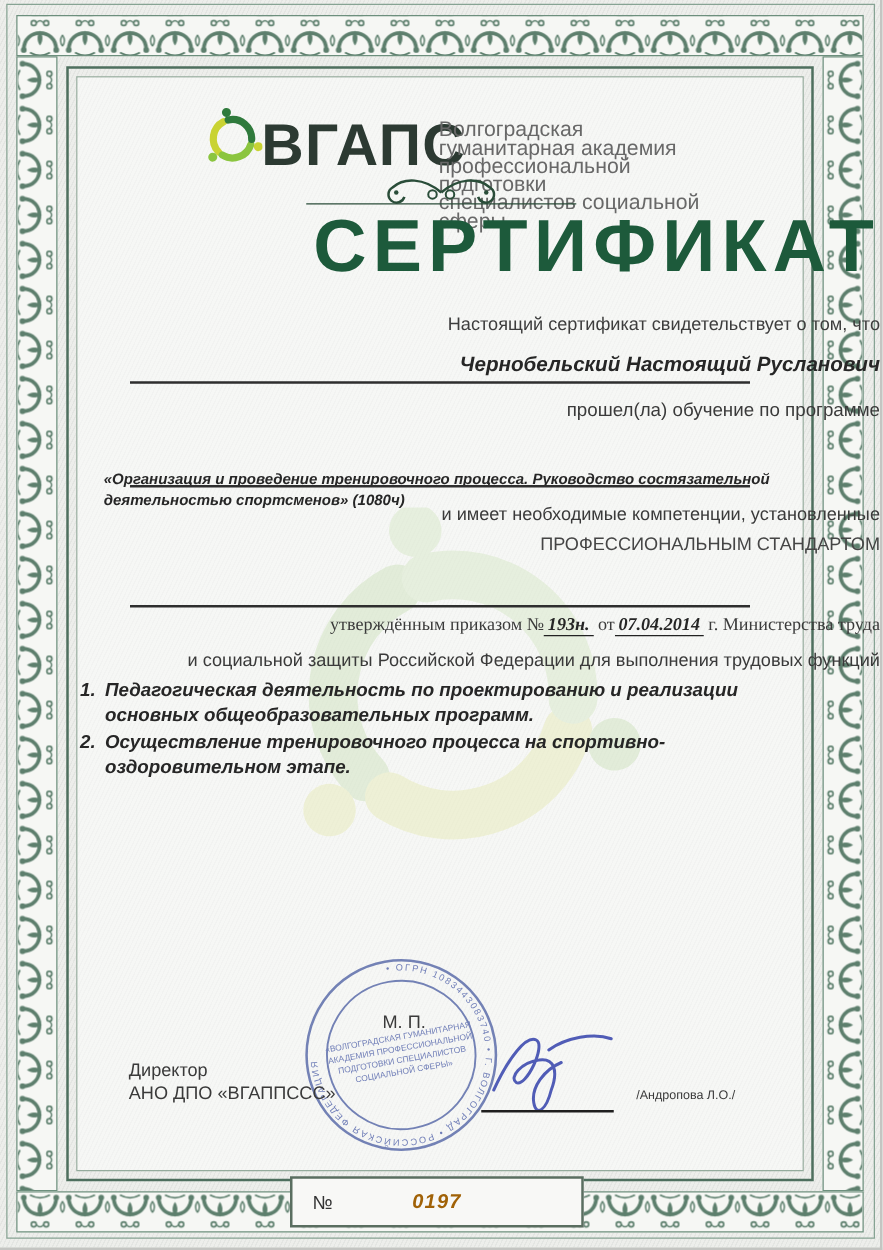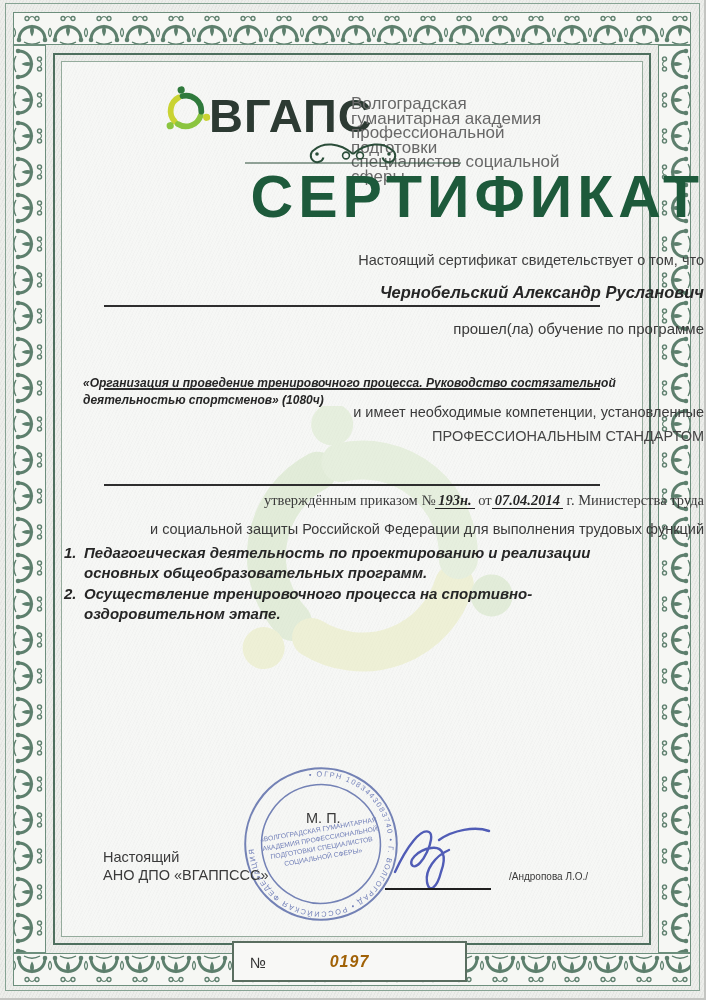--- a/index.html
+++ b/index.html
@@ -182,21 +182,21 @@
       <circle cx="103" cy="18.5" r="3.4" stroke-width="1.6"></circle>
       <circle cx="117" cy="18.5" r="3.4" stroke-width="1.6"></circle>
       <circle cx="74" cy="17" r="1.8" fill="#2a4d39" stroke="none"></circle>
       <circle cx="146" cy="17" r="1.8" fill="#2a4d39" stroke="none"></circle>
     </g>
   </svg>
 
   <div class="abs ctr title">СЕРТИФИКАТ</div>
 
   <div class="abs ctr t14 intro">Настоящий сертификат свидетельствует о том, что</div>
-  <div class="abs ctr bi recipient">Чернобельский Александр Русланович</div>
+  <div class="abs ctr bi recipient">Чернобельский Настоящий Русланович</div>
   <div class="abs rule" style="top:305px;"></div>
   <div class="abs ctr t15 completed">прошел(ла) обучение по программе</div>
   <div class="abs bi program">«Организация и проведение тренировочного процесса. Руководство состязательной деятельностью спортсменов» (1080ч)</div>
   <div class="abs rule" style="top:388px;"></div>
   <div class="abs ctr t14 comp1">и имеет необходимые компетенции, установленные</div>
   <div class="abs ctr t14 comp2">ПРОФЕССИОНАЛЬНЫМ СТАНДАРТОМ</div>
   <div class="abs rule" style="top:484px;"></div>
 
   <div class="abs ctr t14 order1">
     <span>утверждённым приказом №</span><span class="bi uline">193н.</span>
@@ -228,21 +228,21 @@
       </text>
       <g font-size="6.6" fill="#5f6fb0" text-anchor="middle" font-family="Liberation Sans, sans-serif">
         <text x="85" y="73">«ВОЛГОГРАДСКАЯ ГУМАНИТАРНАЯ</text>
         <text x="85" y="82">АКАДЕМИЯ ПРОФЕССИОНАЛЬНОЙ</text>
         <text x="85" y="91">ПОДГОТОВКИ СПЕЦИАЛИСТОВ</text>
         <text x="85" y="100">СОЦИАЛЬНОЙ СФЕРЫ»</text>
       </g>
     </g>
   </svg>
 
-  <div class="abs director1">Настоящий</div>
+  <div class="abs director1">Директор</div>
   <div class="abs director2">АНО ДПО «ВГАППССС»</div>
   <div class="abs mp">М. П.</div>
   <svg class="abs sig-svg" viewBox="0 0 122 86">
     <g fill="none" stroke="#3f4cb0" stroke-width="2.4" stroke-linecap="round" opacity="0.9">
       <path d="M14,62 C26,36 40,18 48,22 C56,26 40,60 32,56 C26,52 36,40 50,38 C62,36 66,46 60,62 C56,78 48,84 46,72 C44,60 54,46 68,40"></path>
       <path d="M58,30 C72,20 94,16 108,21"></path>
     </g>
   </svg>
   <div class="abs sig-line"></div>
   <div class="abs sig-name">/Андропова Л.О./</div>

